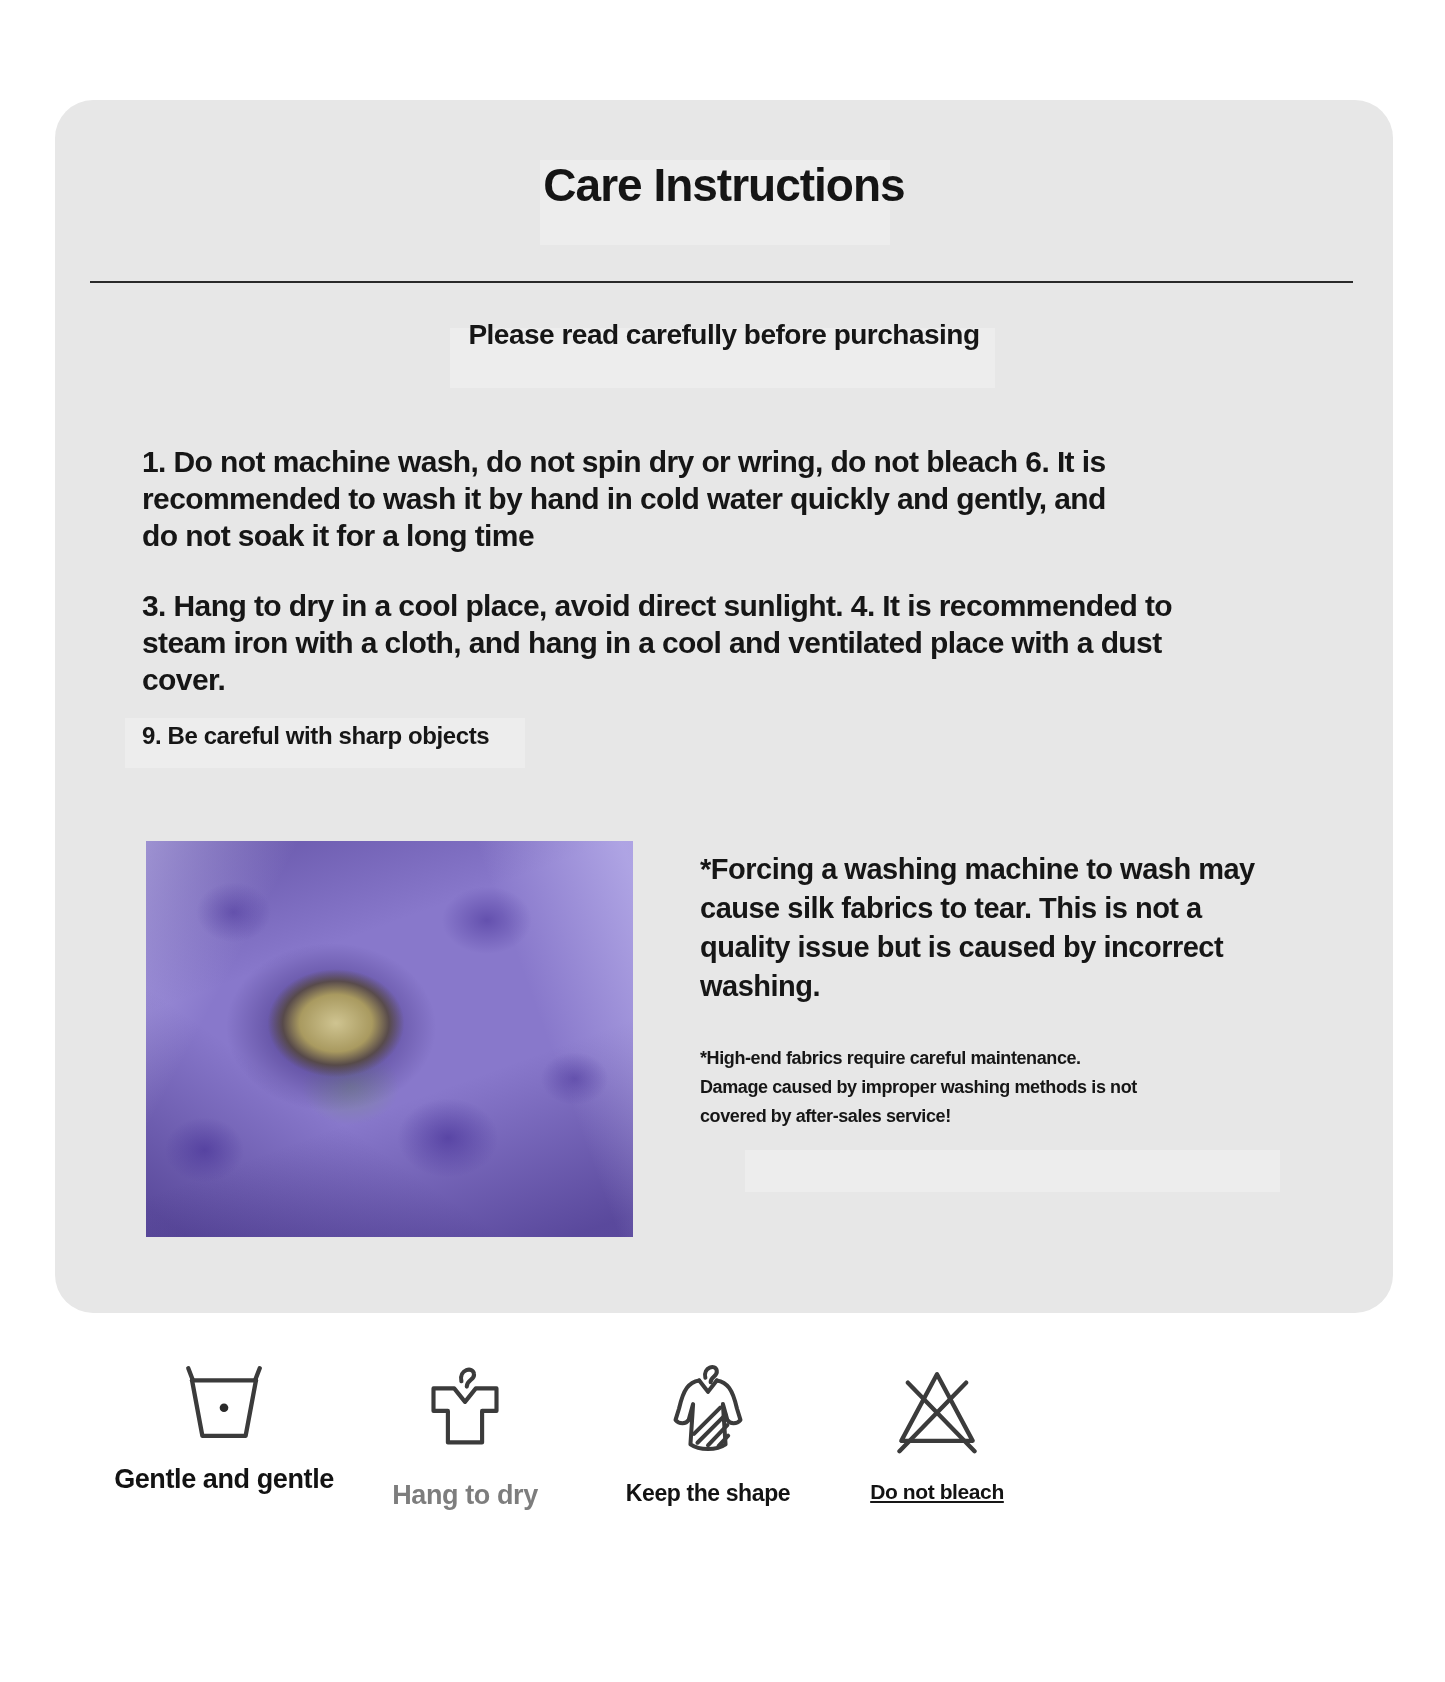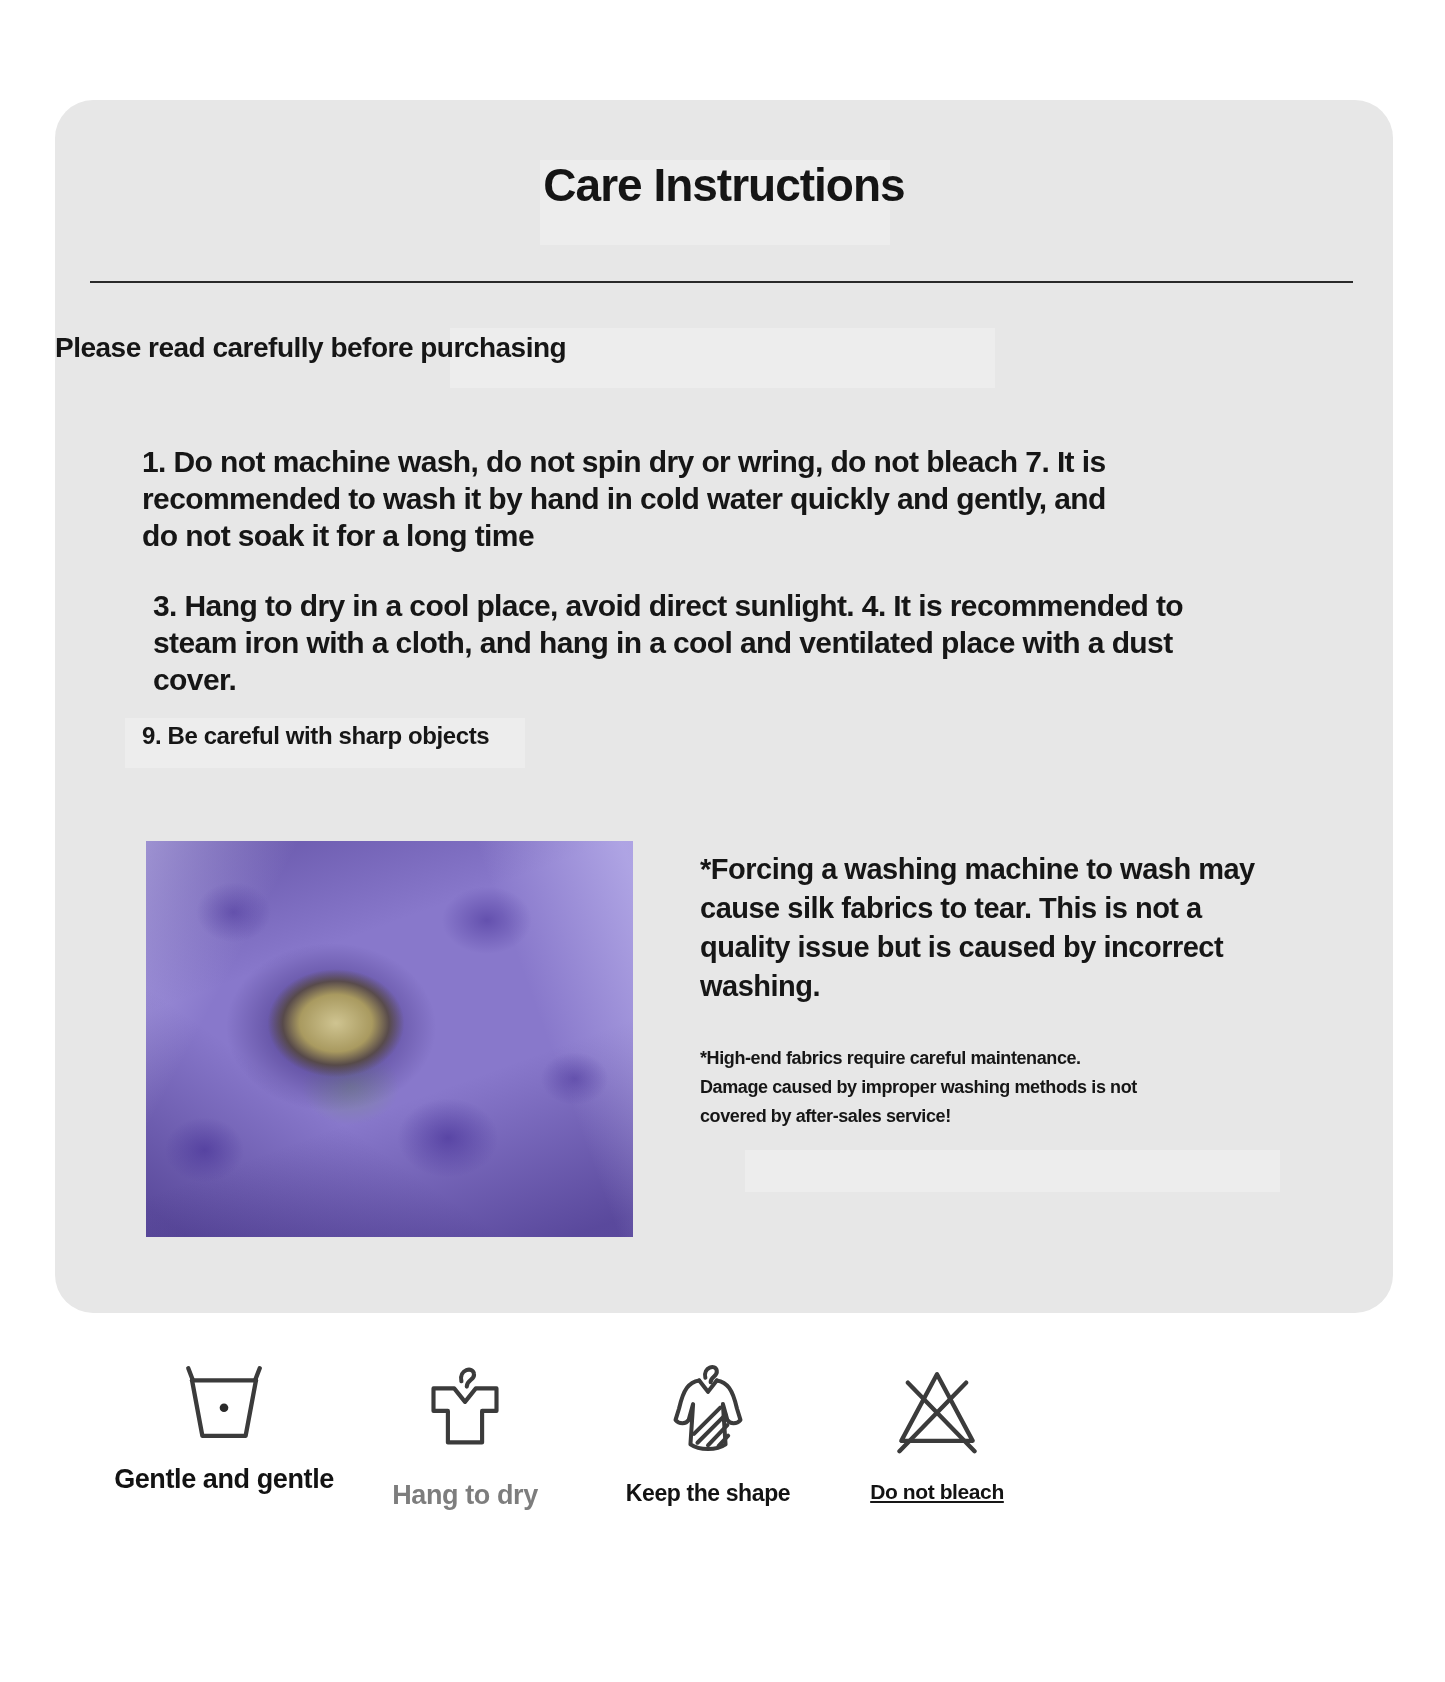--- a/index.html
+++ b/index.html
@@ -19,30 +19,30 @@
   .title{
     position:absolute;left:0;top:58px;width:100%;
     text-align:center;font-size:46px;font-weight:700;letter-spacing:-1px;
     color:#151515;
   }
   .divider{
     position:absolute;left:35px;top:181px;width:1263px;height:2px;
     background:#2a2a2a;
   }
   .subtitle{
-    position:absolute;left:0;top:232px;width:100%;
-    font-size:28px;font-weight:700;letter-spacing:-0.5px;
+    position:absolute;left:0;top:219px;width:100%;
+    text-align:center;font-size:28px;font-weight:700;letter-spacing:-0.5px;
   }
   .para{
     position:absolute;left:87px;width:1060px;
     font-size:30px;font-weight:700;letter-spacing:-0.6px;line-height:37px;
     white-space:pre-line;
   }
   .para-1{top:343px;}
-  .para-2{top:487px;margin-left:11px;}
+  .para-2{top:487px;}
   .para-small{
     position:absolute;left:87px;top:622px;width:700px;
     font-size:24px;font-weight:700;letter-spacing:-0.4px;
   }
   .fabric-photo{
     position:absolute;left:91px;top:741px;width:487px;height:396px;
     background-color:#8878cb;
     background-image:
       radial-gradient(95px 75px at 39% 46%, #cfc491 0%, #a99a60 38%, rgba(84,72,46,0.75) 56%, rgba(0,0,0,0) 72%),
       radial-gradient(150px 120px at 38% 47%, rgba(58,40,120,0.55) 30%, rgba(0,0,0,0) 70%),
@@ -93,21 +93,21 @@
     <div class="patch" style="left:395px;top:228px;width:545px;height:60px;"></div>
     <div class="patch" style="left:70px;top:618px;width:400px;height:50px;"></div>
     <div class="patch" style="left:690px;top:1050px;width:535px;height:42px;"></div>
 
     <div class="title">Care Instructions</div>
 
     <div class="divider"></div>
 
     <div class="subtitle">Please read carefully before purchasing</div>
 
-    <div class="para para-1">1. Do not machine wash, do not spin dry or wring, do not bleach 7. It is
+    <div class="para para-1">1. Do not machine wash, do not spin dry or wring, do not bleach 6. It is
 recommended to wash it by hand in cold water quickly and gently, and
 do not soak it for a long time</div>
 
     <div class="para para-2">3. Hang to dry in a cool place, avoid direct sunlight. 4. It is recommended to
 steam iron with a cloth, and hang in a cool and ventilated place with a dust
 cover.</div>
 
     <div class="para-small">9. Be careful with sharp objects</div>
 
     <div class="fabric-photo"></div>

